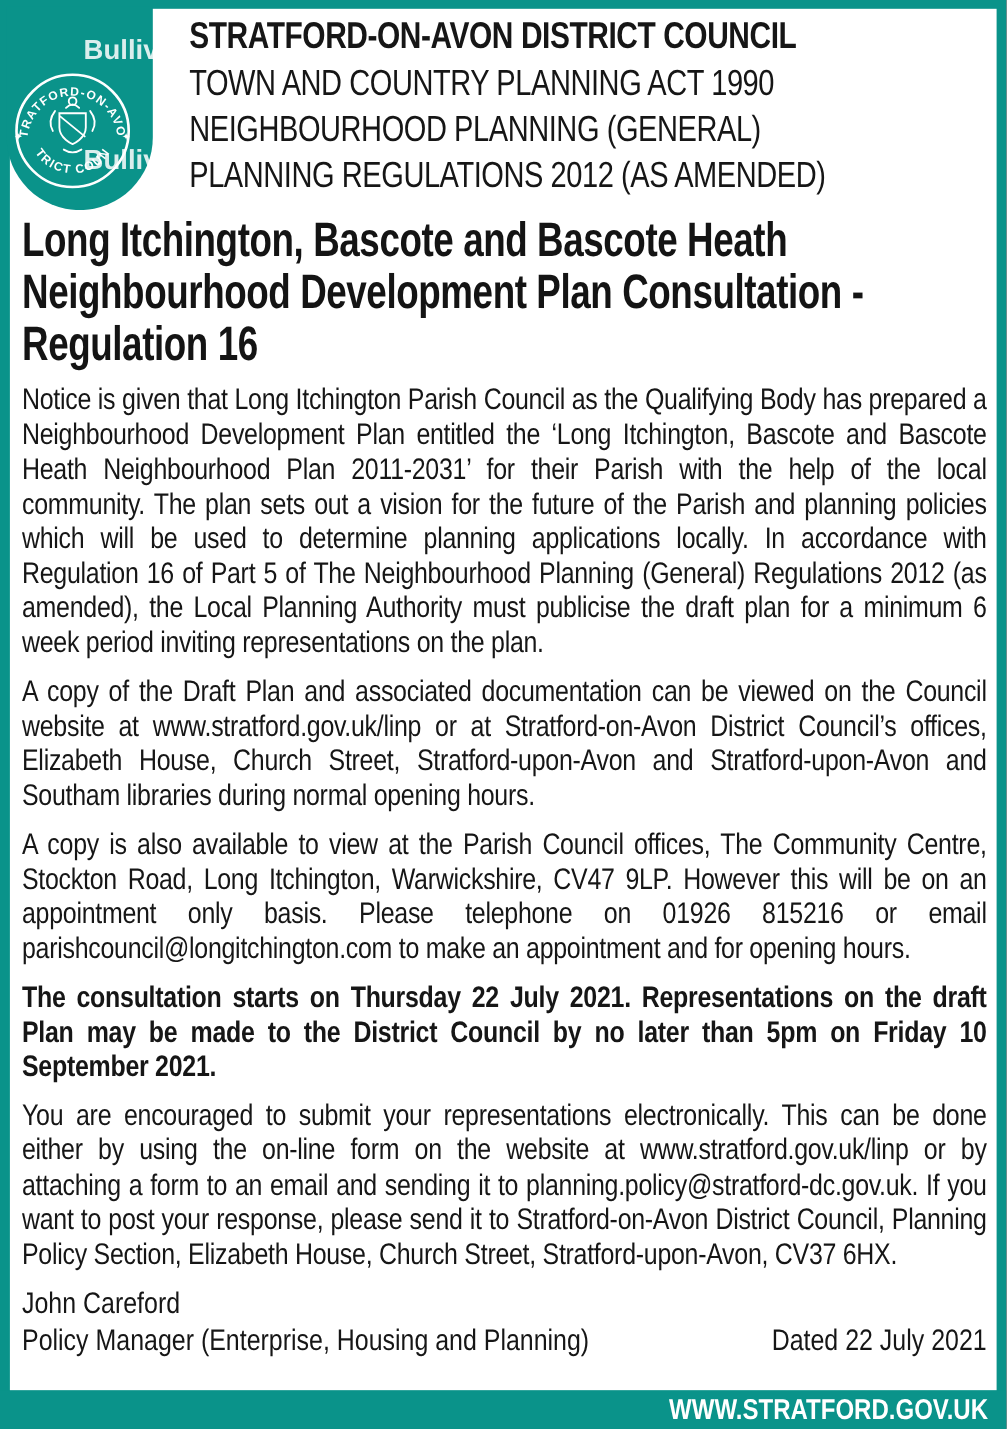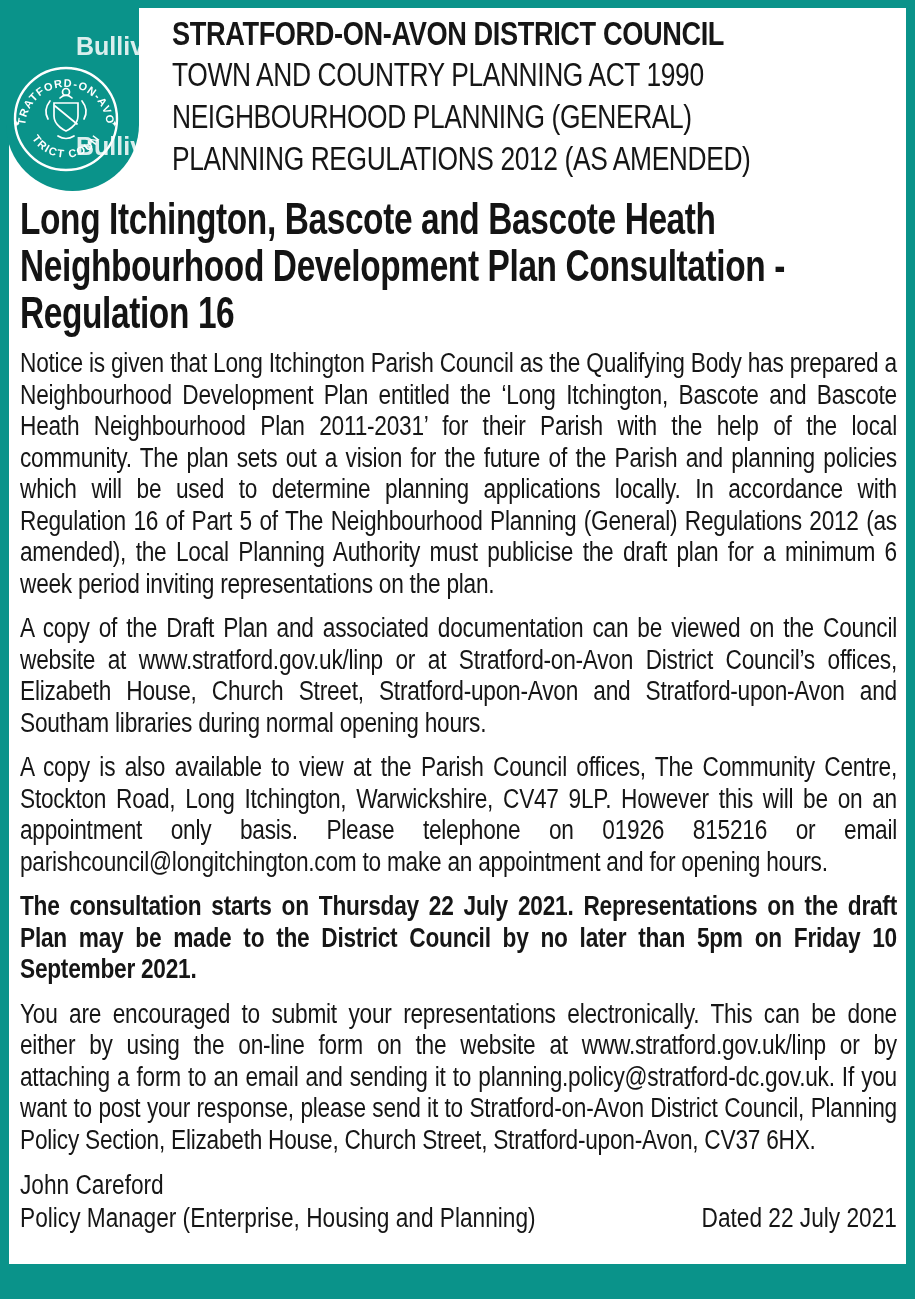--- a/index.html
+++ b/index.html
@@ -162,13 +162,16 @@
           <p>You are encouraged to submit your representations electronically. This can be done either by using the on-line form on the website at www.stratford.gov.uk/linp or by attaching a form to an email and sending it to planning.policy@stratford-dc.gov.uk. If you want to post your response, please send it to Stratford-on-Avon District Council, Planning Policy Section, Elizabeth House, Church Street, Stratford-upon-Avon, CV37 6HX.</p>
         </div>
       <div class="sig-name">John Careford</div>
       <div class="sig-row">
         <span>Policy Manager (Enterprise, Housing and Planning)</span>
         <span>Dated 22 July 2021</span>
       </div>
     </div>
   </div>
 
+  <div class="footer-band">
+    <span class="site">WWW.STRATFORD.GOV.UK</span>
+  </div>
 </div>
 
 </body></html>

